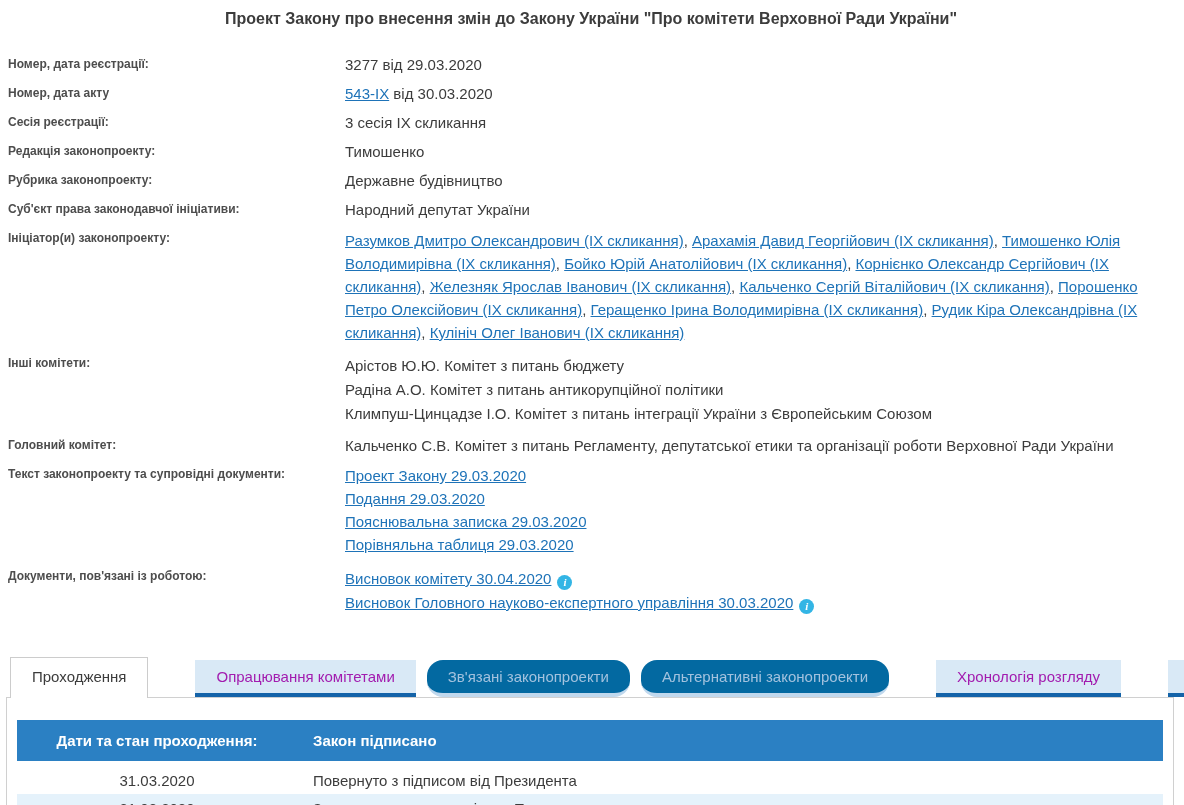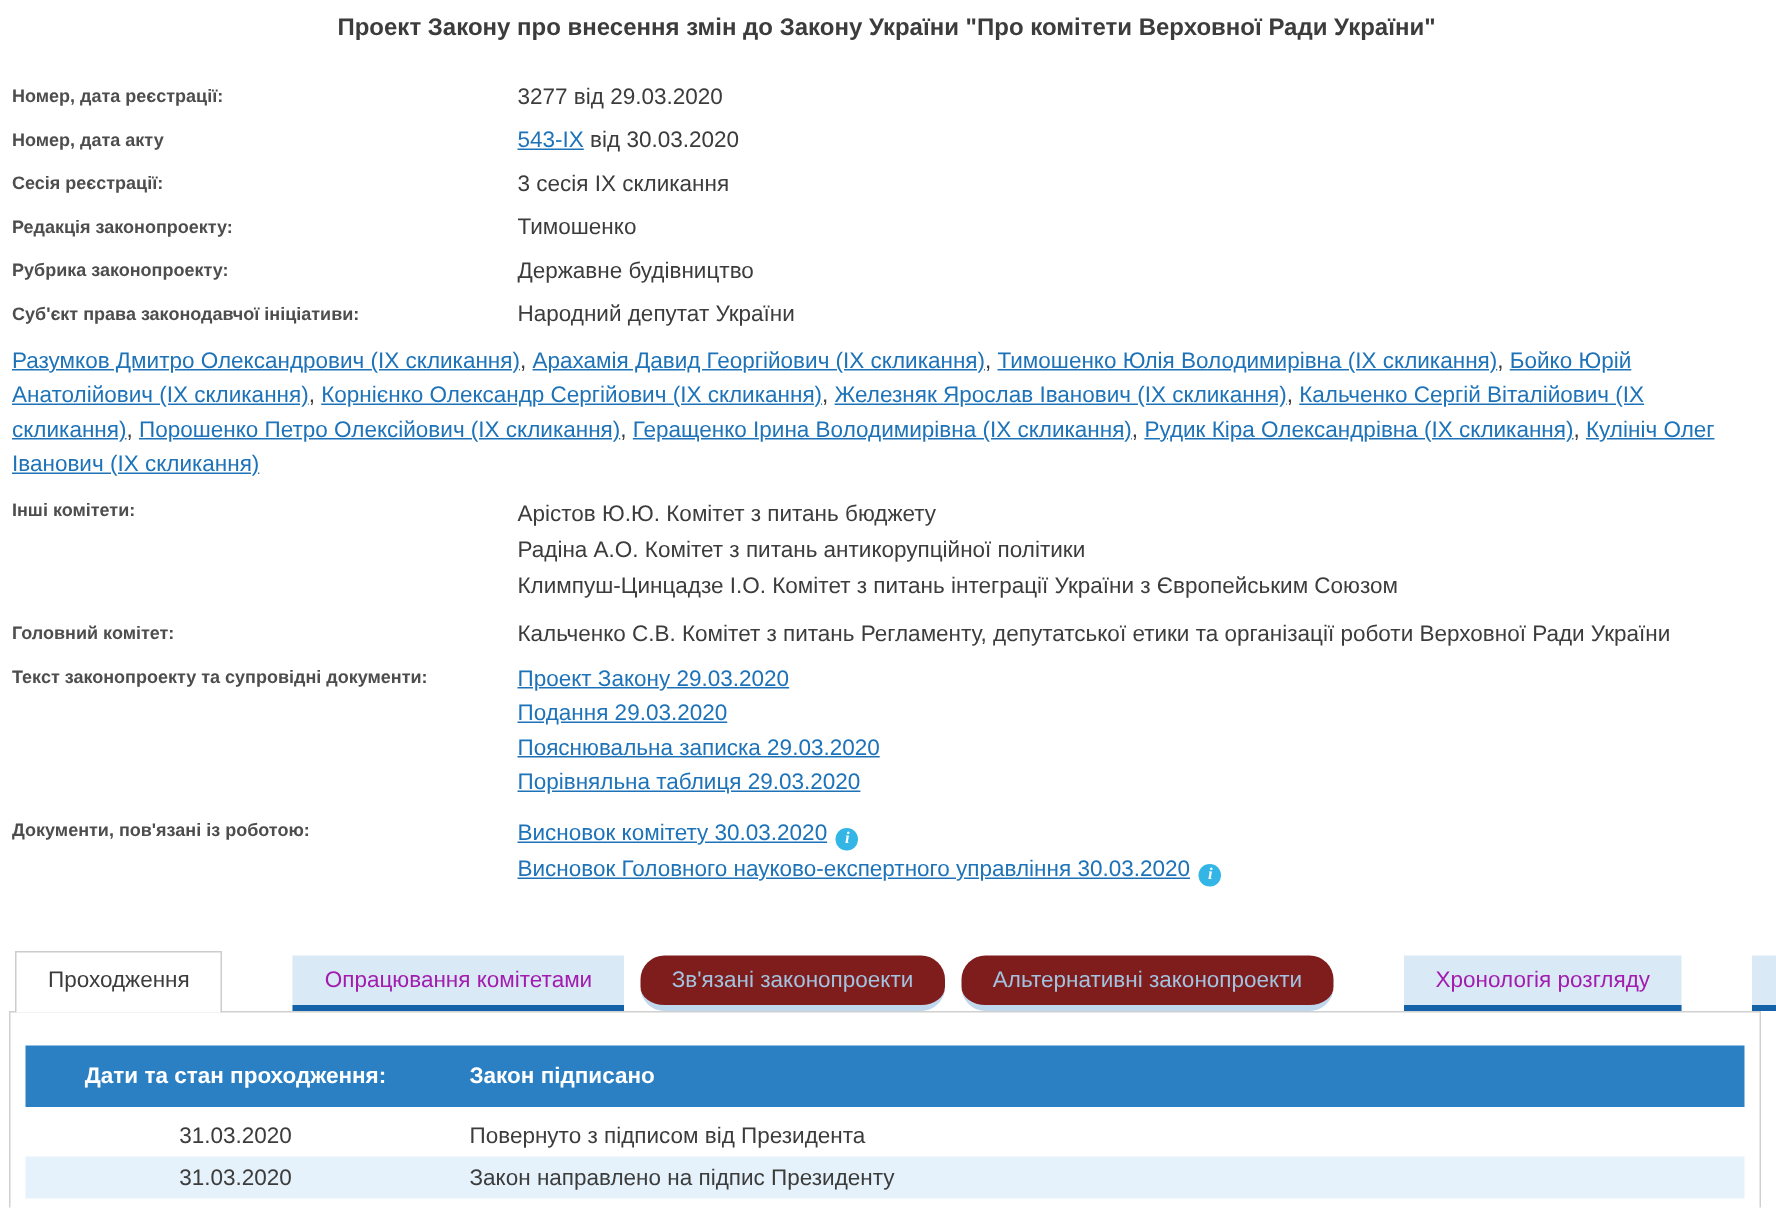--- a/index.html
+++ b/index.html
@@ -38,21 +38,21 @@
   }
 
   
   .tabs { display: flex; align-items: flex-end; margin-top: 42px; padding-left: 2px; }
   .tab {
     height: 37px; line-height: 33px; padding: 0 21px; margin-right: 11px;
     font-size: 15px; white-space: nowrap;
     border-bottom: 4px solid transparent; cursor: pointer;
   }
   .tab.enabled  { background: #d9e9f6; color: #a21caf; border-bottom-color: #1463a8; margin-left: 36px; }
-  .tab.disabled { background: #7f1d1d; color: #a3c2de; border-bottom-color: #c0d8ed; cursor: default; border-radius: 16px; }
+  .tab.disabled { background: #0369a1; color: #a3c2de; border-bottom-color: #c0d8ed; cursor: default; border-radius: 16px; }
   .tab.active {
     background: #ffffff; color: #3c3c3c;
     border: 1px solid #cccccc; border-bottom: none;
     height: 41px; line-height: 38px;
     position: relative; z-index: 2; margin-bottom: -1px;
   }
 
   
   .panel {
     border: 1px solid #d0d0d0; background: #ffffff;
@@ -102,20 +102,21 @@
       <div class="flabel">Рубрика законопроекту:</div>
       <div class="fvalue">Державне будівництво</div>
     </div>
 
     <div class="frow">
       <div class="flabel">Суб'єкт права законодавчої ініціативи:</div>
       <div class="fvalue">Народний депутат України</div>
     </div>
 
     <div class="frow">
+      <div class="flabel">Ініціатор(и) законопроекту:</div>
       <div class="fvalue wrap"><a href="#" class="lnk">Разумков Дмитро Олександрович (IX скликання)</a>, <a href="#" class="lnk">Арахамія Давид Георгійович (IX скликання)</a>, <a href="#" class="lnk">Тимошенко Юлія Володимирівна (IX скликання)</a>, <a href="#" class="lnk">Бойко Юрій Анатолійович (IX скликання)</a>, <a href="#" class="lnk">Корнієнко Олександр Сергійович (IX скликання)</a>, <a href="#" class="lnk">Железняк Ярослав Іванович (IX скликання)</a>, <a href="#" class="lnk">Кальченко Сергій Віталійович (IX скликання)</a>, <a href="#" class="lnk">Порошенко Петро Олексійович (IX скликання)</a>, <a href="#" class="lnk">Геращенко Ірина Володимирівна (IX скликання)</a>, <a href="#" class="lnk">Рудик Кіра Олександрівна (IX скликання)</a>, <a href="#" class="lnk">Кулініч Олег Іванович (IX скликання)</a></div>
     </div>
 
     <div class="frow">
       <div class="flabel">Інші комітети:</div>
       <div class="fvalue committees">
         <div>Арістов Ю.Ю. Комітет з питань бюджету</div>
         <div>Радіна А.О. Комітет з питань антикорупційної політики</div>
         <div>Климпуш-Цинцадзе І.О. Комітет з питань інтеграції України з Європейським Союзом</div>
       </div>
@@ -132,21 +133,21 @@
         <div class="line22"><a href="#" class="lnk">Проект Закону 29.03.2020</a></div>
         <div class="line22"><a href="#" class="lnk">Подання 29.03.2020</a></div>
         <div class="line22"><a href="#" class="lnk">Пояснювальна записка 29.03.2020</a></div>
         <div class="line22"><a href="#" class="lnk">Порівняльна таблиця 29.03.2020</a></div>
       </div>
     </div>
 
     <div class="frow">
       <div class="flabel">Документи, пов'язані із роботою:</div>
       <div class="fvalue block-links">
-        <div class="line24"><a href="#" class="lnk">Висновок комітету 30.03.2020</a><span class="info-icon">i</span></div>
+        <div class="line24"><a href="#" class="lnk">Висновок комітету 30.04.2020</a><span class="info-icon">i</span></div>
         <div class="line24"><a href="#" class="lnk">Висновок Головного науково-експертного управління 30.03.2020</a><span class="info-icon">i</span></div>
       </div>
     </div>
 
   </div>
 
   <div class="tabs">
     <div class="tab active">Проходження</div>
     <div class="tab enabled">Опрацювання комітетами</div>
     <div class="tab disabled">Зв'язані законопроекти</div>

